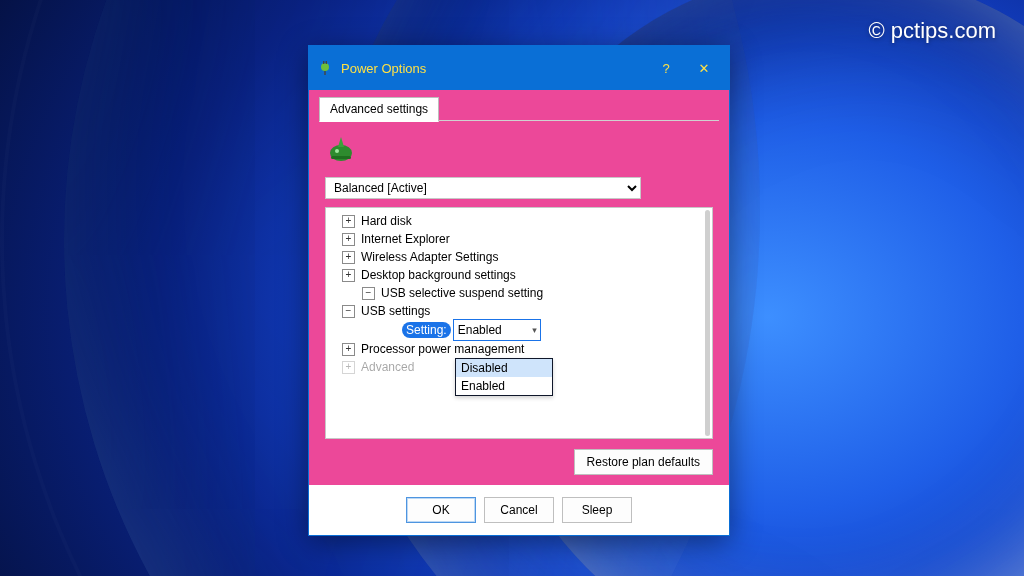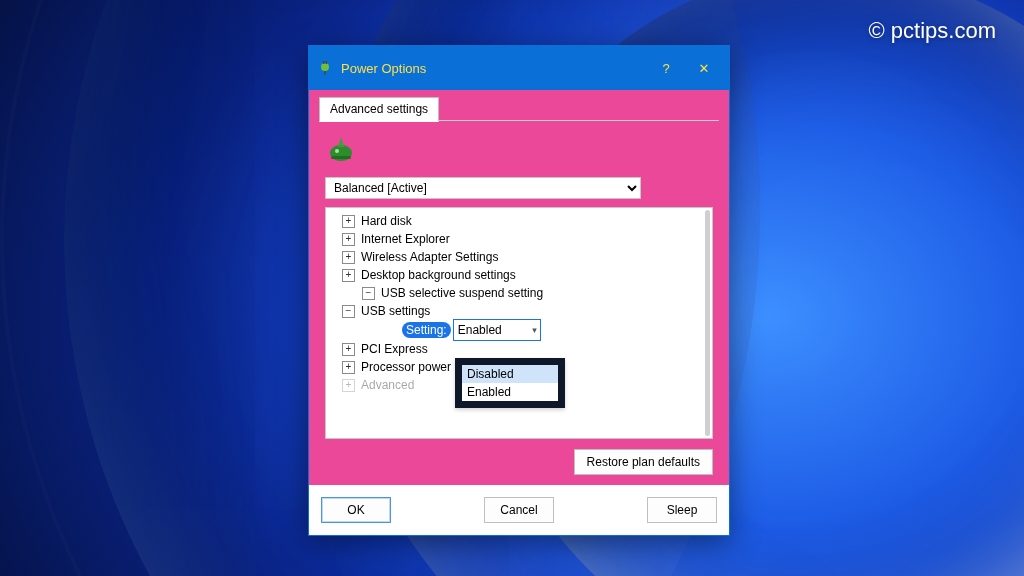--- a/index.html
+++ b/index.html
@@ -43,27 +43,27 @@
   .node{display:flex;align-items:center;height:18px;font-size:12px;white-space:nowrap;}
   .exp{width:11px;height:11px;border:1px solid #8a8a8a;margin-right:6px;display:flex;align-items:center;justify-content:center;font-size:10px;line-height:1;background:#fff;color:#333;cursor:pointer;flex:none;}
   .exp.min::before{content:"−";}
   .exp.pls::before{content:"+";}
   .lbl{color:#000;}
   .i1{padding-left:10px;} .i2{padding-left:30px;} .i4{padding-left:70px;}
   .setting-row{display:flex;align-items:center;height:20px;}
   .setting-label{background:#1a73e8;color:#fff;padding:1px 4px;font-size:12px;margin-right:2px;border-radius:8px;}
   .setting-select{width:82px;height:20px;border:1px solid #1a73e8;background:#fff;font-size:12px;padding-left:4px;display:flex;align-items:center;justify-content:space-between;cursor:pointer;}
   .setting-select .chev{font-size:9px;color:#555;margin-right:3px;}
-  .dropdown{position:absolute;width:96px;border:7px solid #0f172a;background:#fff;box-shadow:0 2px 4px rgba(0,0,0,.18);z-index:5;}
+  .dropdown{position:absolute;width:96px;border:1px solid #0f172a;background:#fff;box-shadow:0 2px 4px rgba(0,0,0,.18);z-index:5;}
   .dropdown .opt{height:18px;line-height:18px;padding:0 5px;font-size:12px;cursor:pointer;}
   .dropdown .opt.sel{background:#cfe4fb;}
   .restore-row{display:flex;justify-content:flex-end;margin:10px 6px 0 6px;}
   .btn{height:23px;min-width:70px;padding:12px 12px;border:1px solid #bfbfbf;background:#fdfdfd;font-size:12px;cursor:pointer;display:inline-flex;align-items:center;justify-content:center;}
   .btn.wide{min-width:130px;}
-  .dlg-buttons{display:flex;justify-content:space-between;gap:8px;padding:12px 12px 12px 12px;background:#fff;}
+  .dlg-buttons{display:flex;justify-content:center;gap:8px;padding:12px 12px 12px 12px;background:#fff;}
   .btn.def{border-color:#4e95e0;box-shadow:inset 0 0 0 1px #bcd8f5;}
 </style>
 </head>
 <body>
 
 <div class="desktop">
   <div class="swirl s4"></div>
   <div class="swirl s1"></div>
   <div class="swirl s2"></div>
   <div class="swirl s3"></div>
@@ -139,24 +139,20 @@
             </div>
           <div class="node i4 setting-row">
             <span class="setting-label">Setting:</span>
             <span class="setting-select">
               <span>Enabled</span>
               <span class="chev">▾</span>
             </span>
           </div>
           <div class="node i1">
               <span class="exp pls"></span>
-              <span class="lbl">PCI Express</span>
-            </div>
-          <div class="node i1">
-              <span class="exp pls"></span>
               <span class="lbl">Processor power management</span>
             </div>
           <div class="node i1" style="opacity:.35;">
               <span class="exp pls"></span>
               <span class="lbl">Advanced</span>
             </div>
         </div>
         <div class="scroll-gutter"></div>
 
         <div class="dropdown" style="left:129px;top:150px;">

